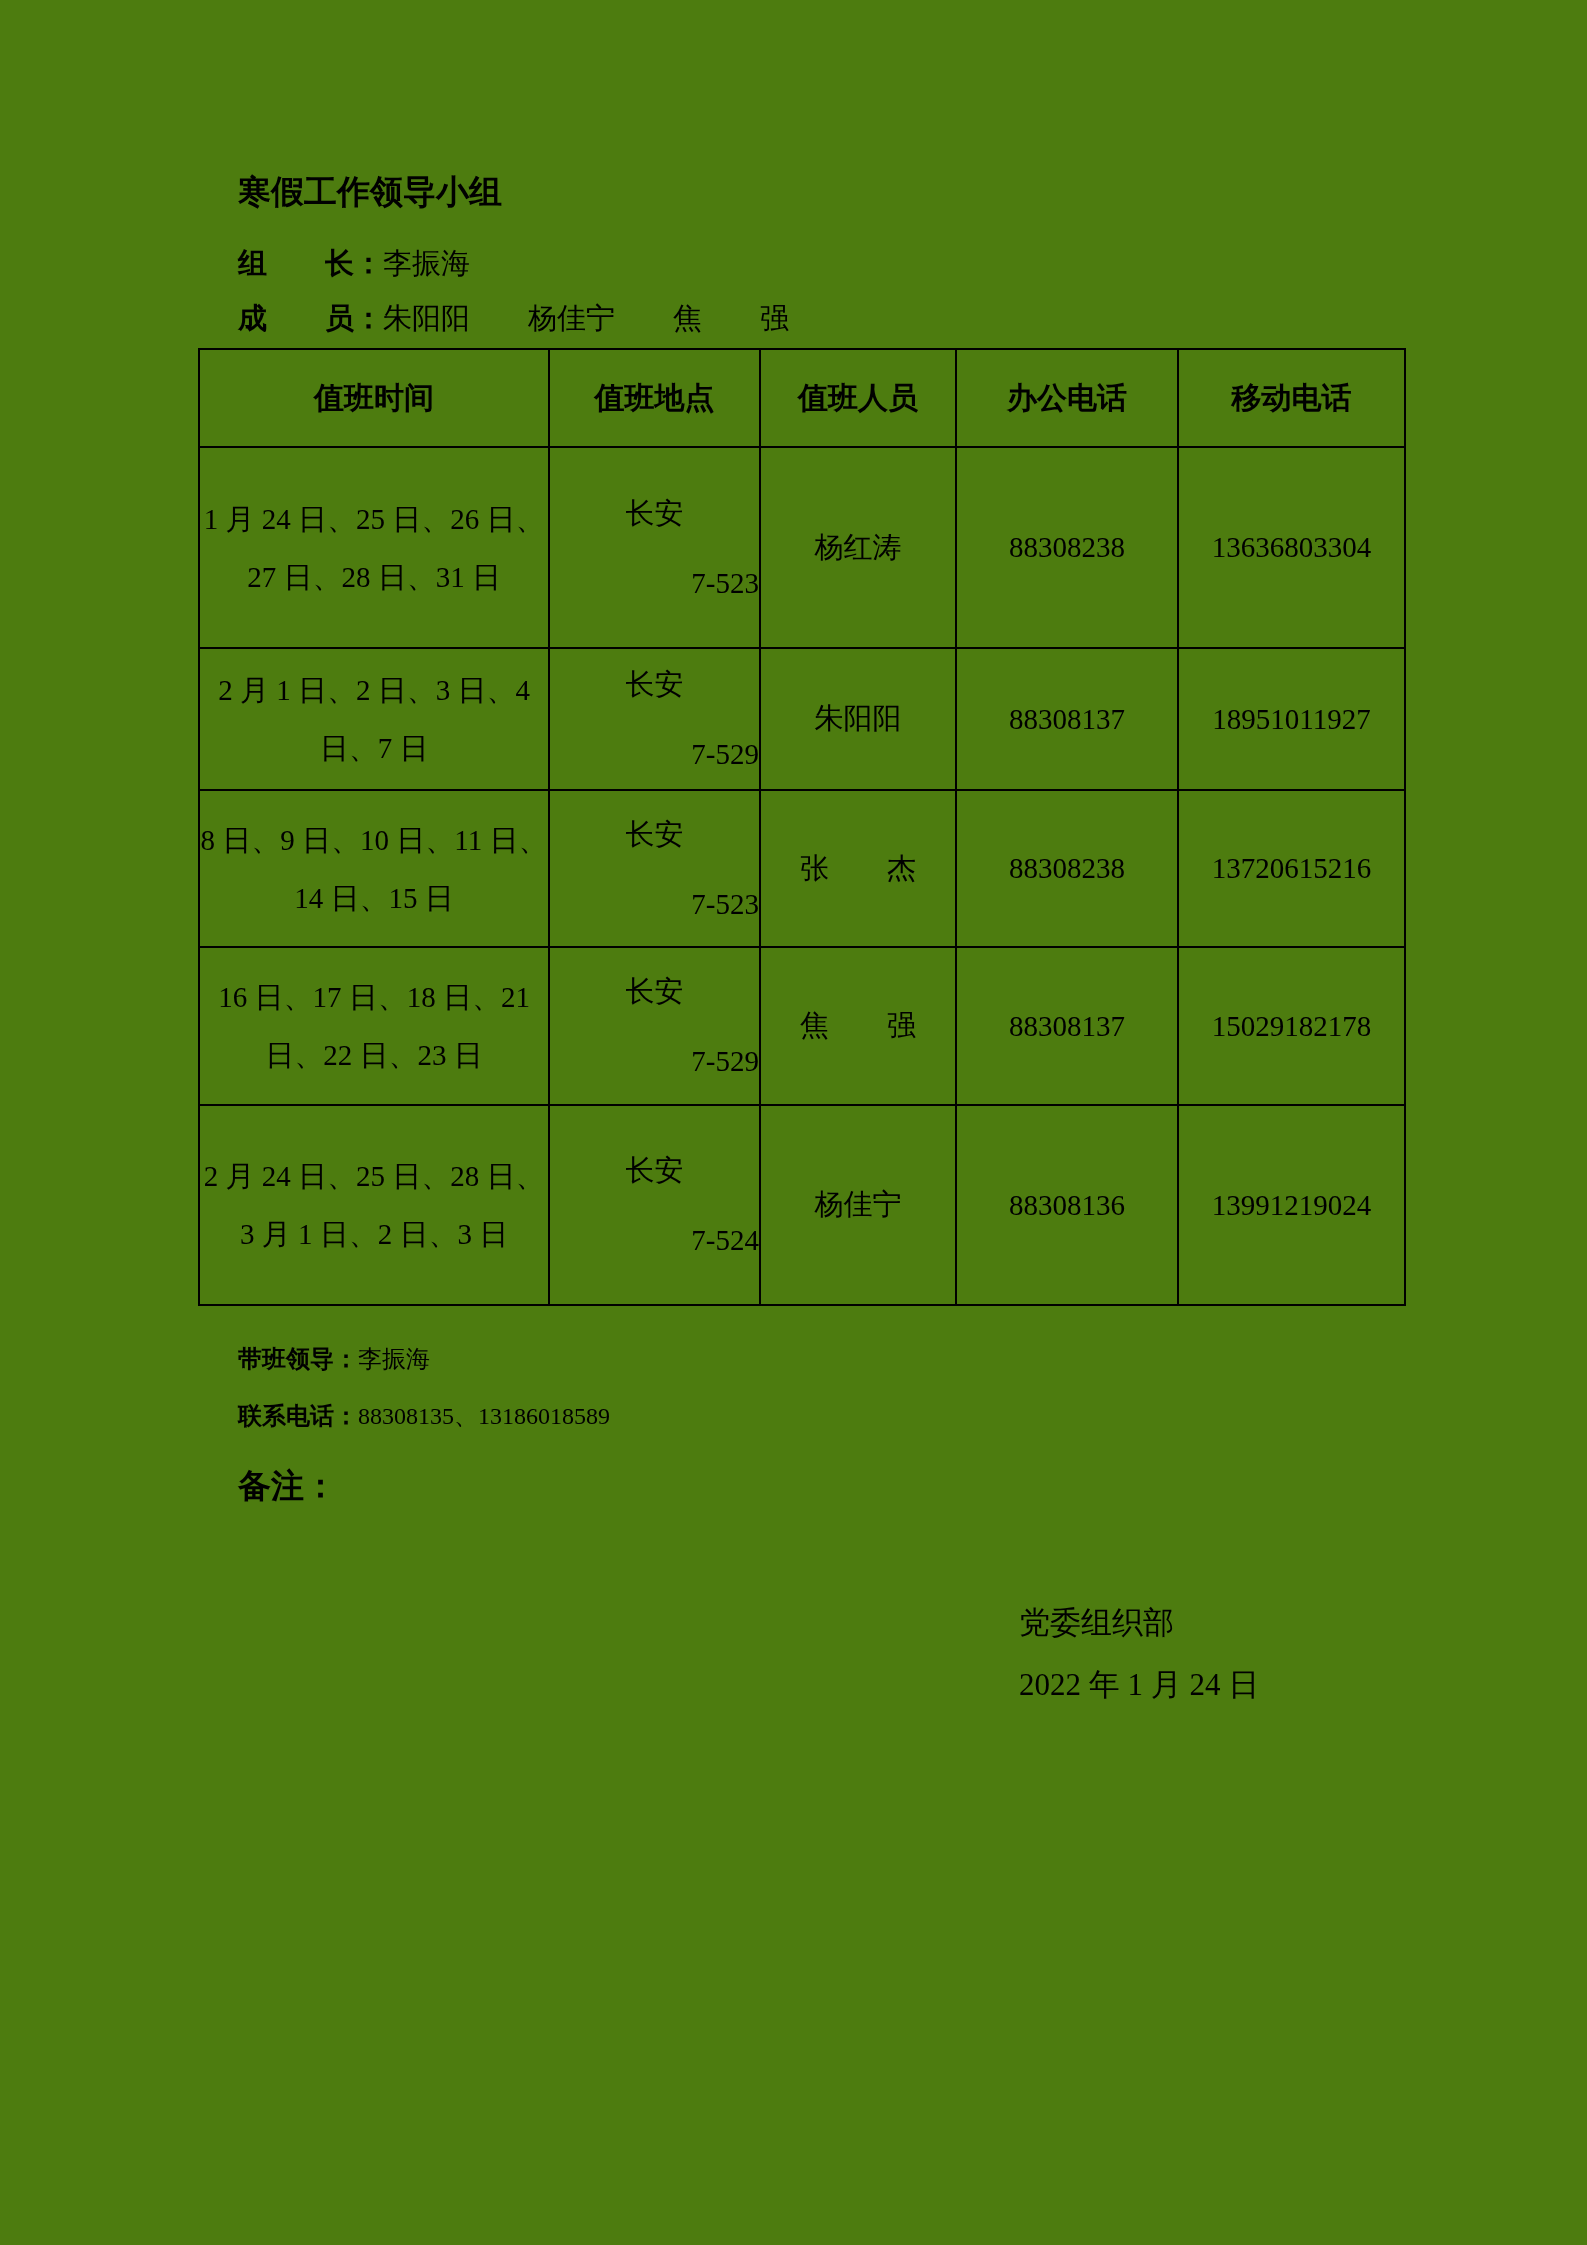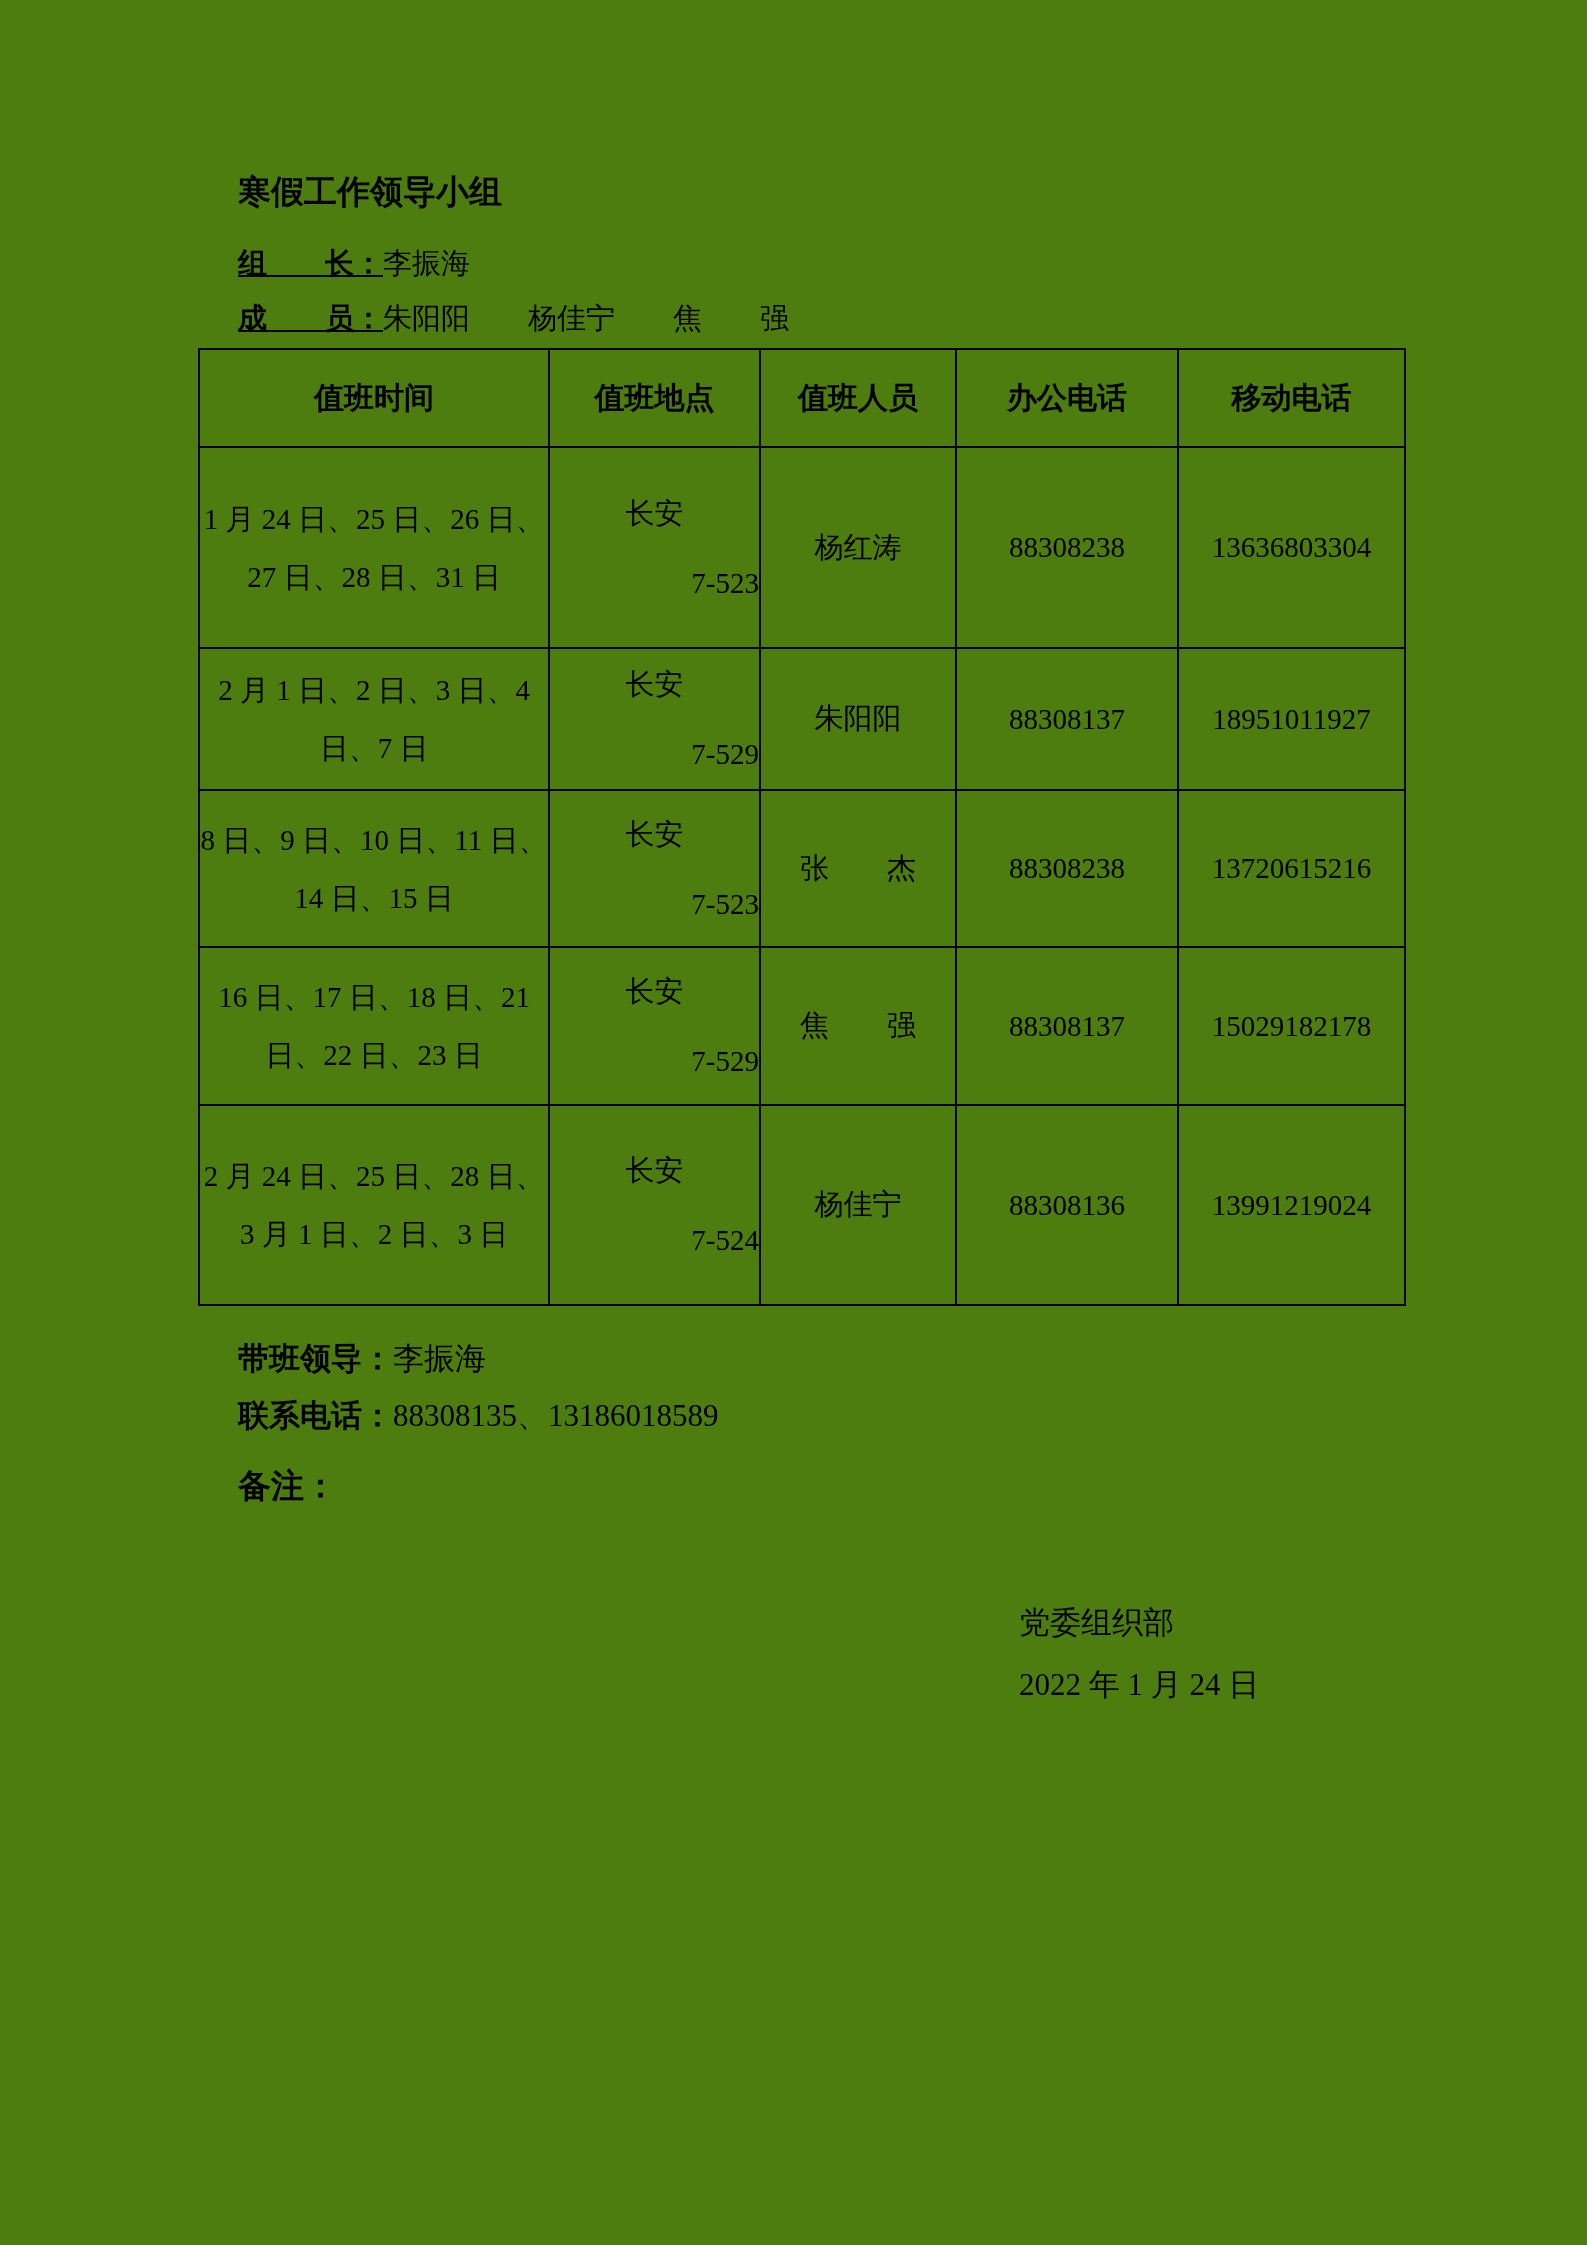--- a/index.html
+++ b/index.html
@@ -28,21 +28,20 @@
   }
   .leader-line {
     height: 55px;
     display: flex;
     align-items: center;
     font-size: 29px;
   }
   .leader-label {
     font-family: "Liberation Sans", "DejaVu Sans", sans-serif;
     font-weight: bold;
-    text-decoration: underline;
   }
   .leader-names {
     font-family: "Liberation Serif", "DejaVu Serif", serif;
   }
   table.duty-table {
     margin: 2px 0 0 198px;
     border-collapse: collapse;
     table-layout: fixed;
     width: 1206px;
     font-size: 29px;
@@ -78,21 +77,21 @@
     margin-top: 30px;
     text-align: right;
   }
   .after-table {
     margin: 24px 0 0 238px;
   }
   .info-line {
     height: 57px;
     display: flex;
     align-items: center;
-    font-size: 31px;
+    font-size: 24px;
   }
   .info-label {
     font-family: "Liberation Sans", "DejaVu Sans", sans-serif;
     font-weight: bold;
   }
   .info-value {
     font-family: "Liberation Serif", "DejaVu Serif", serif;
   }
   .notes-title {
     margin: 14px 0 0 238px;

